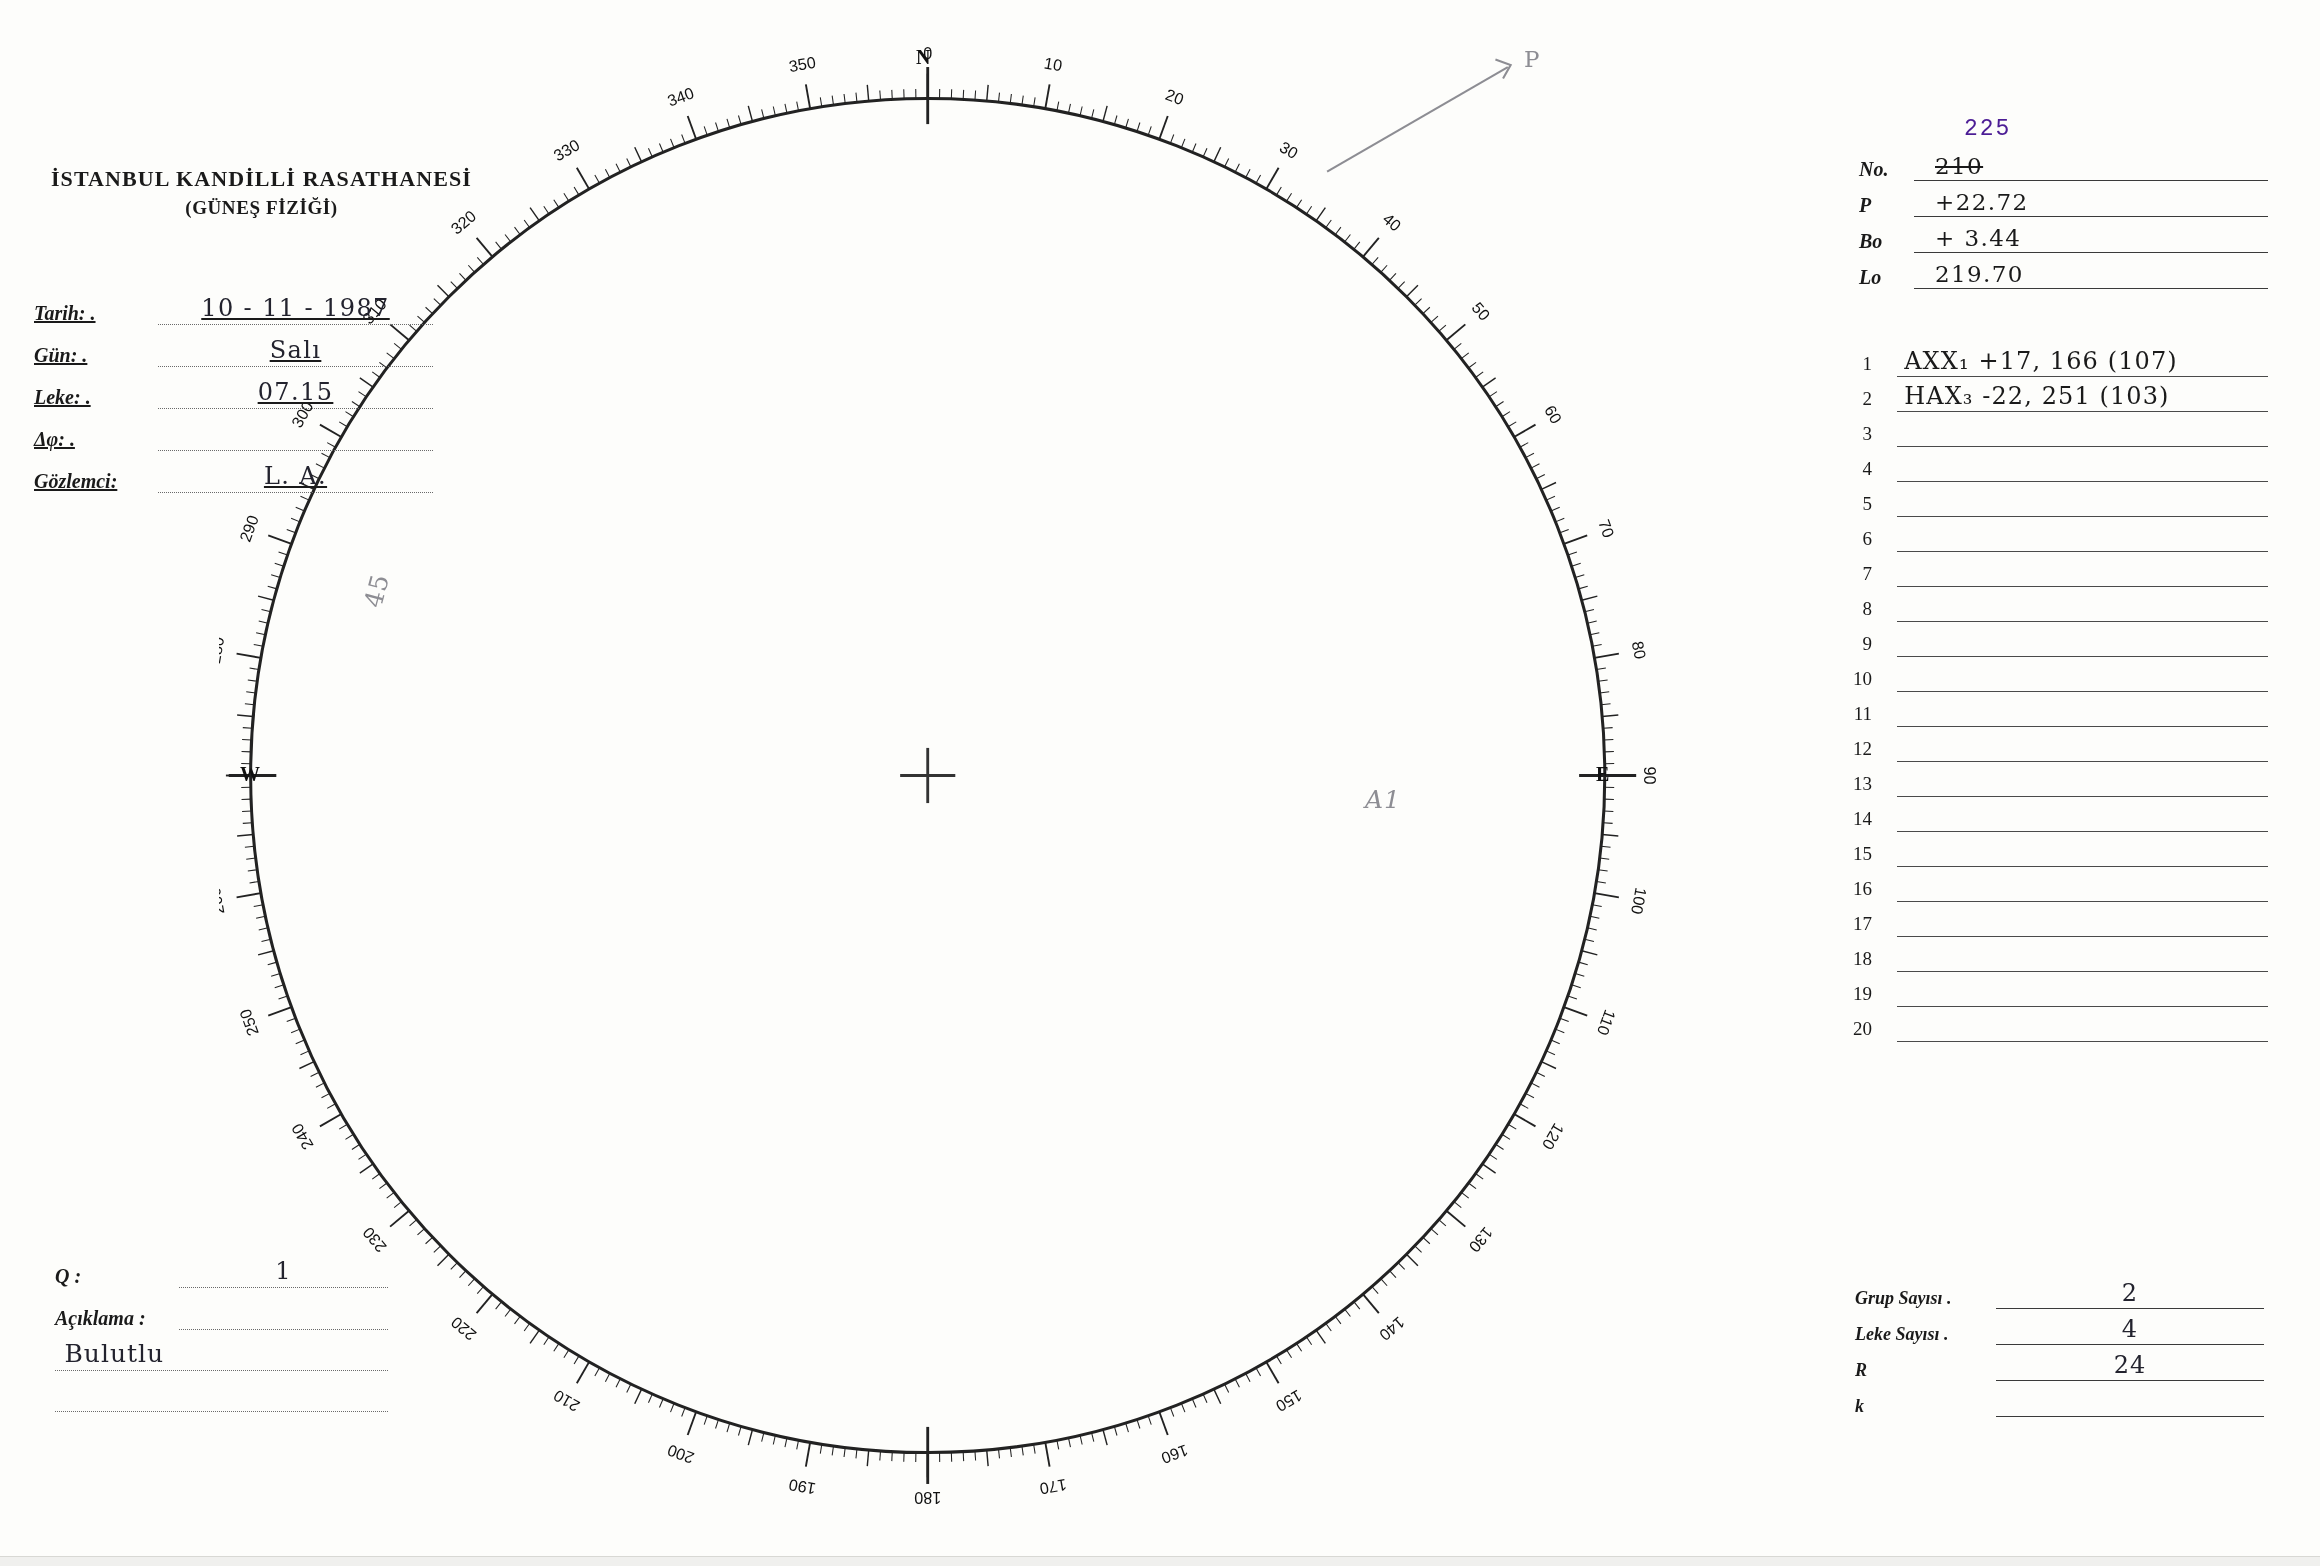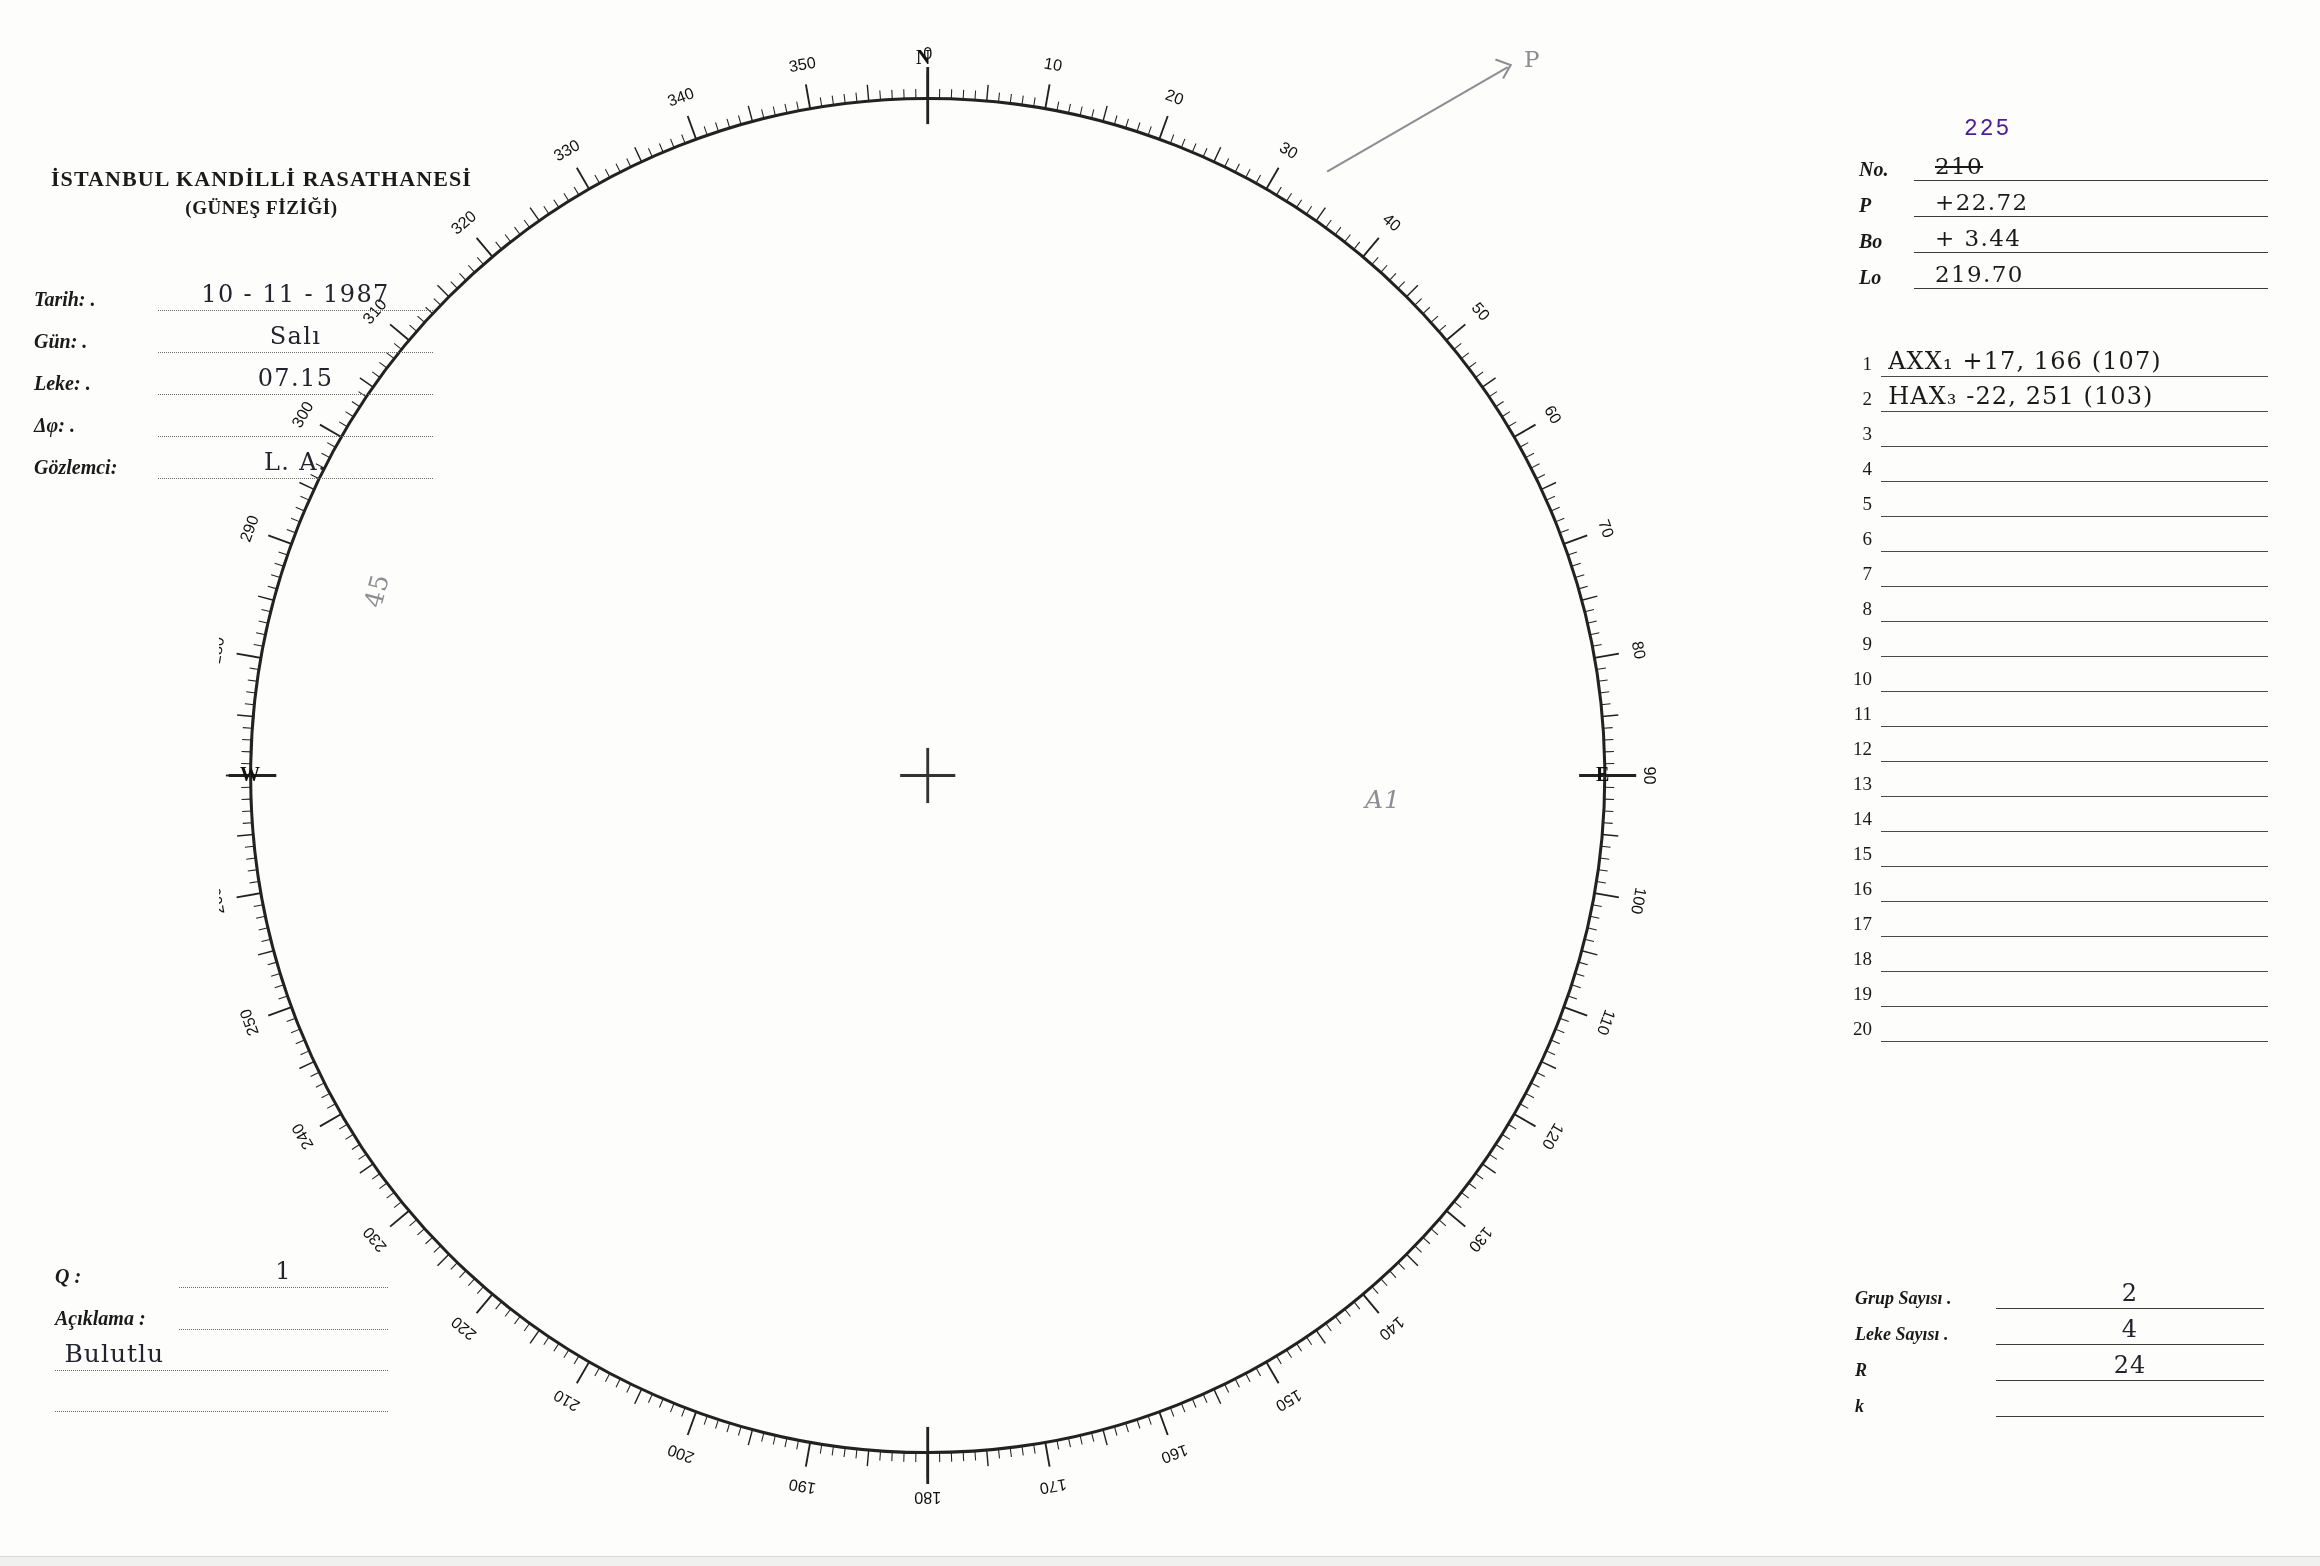--- a/index.html
+++ b/index.html
@@ -46,22 +46,23 @@
   .org-sub {
     font-size: 19px;
     font-weight: bold;
     letter-spacing: 0.6px;
     margin-top: 4.8px;
   }
 
   .form-left {
     position: absolute;
     left: 34px;
-    top: 269px;
+    top: 283px;
     width: 399px;
+    text-decoration: underline;
   }
   .form-row {
     display: flex;
     align-items: flex-end;
     height: 42px;
   }
   .form-label {
     font-style: italic;
     font-weight: bold;
     font-size: 20px;
@@ -174,20 +175,21 @@
     border-bottom: 1.3px solid #4a4a4a;
     height: 30px;
     font-family: "DejaVu Serif", serif;
     font-size: 24px;
     letter-spacing: 1.1px;
     padding-left: 7.6px;
     display: flex;
     align-items: flex-end;
     padding-bottom: 1px;
     white-space: nowrap;
+    margin-left: 16px;
   }
 
   
   .right-bottom {
     position: absolute;
     left: 1855px;
     top: 1265px;
     width: 409px;
     margin-top: 8px;
   }

